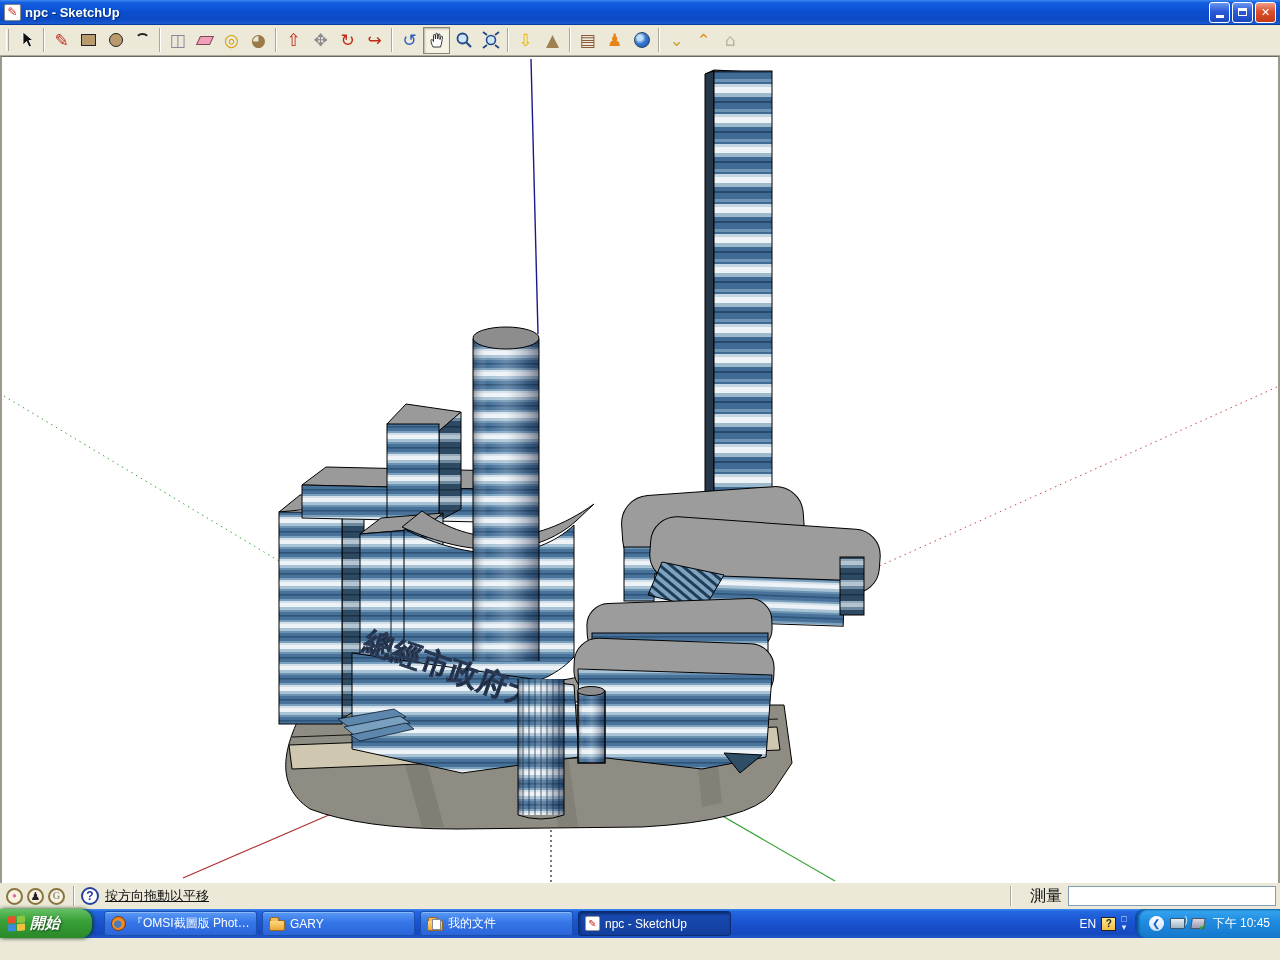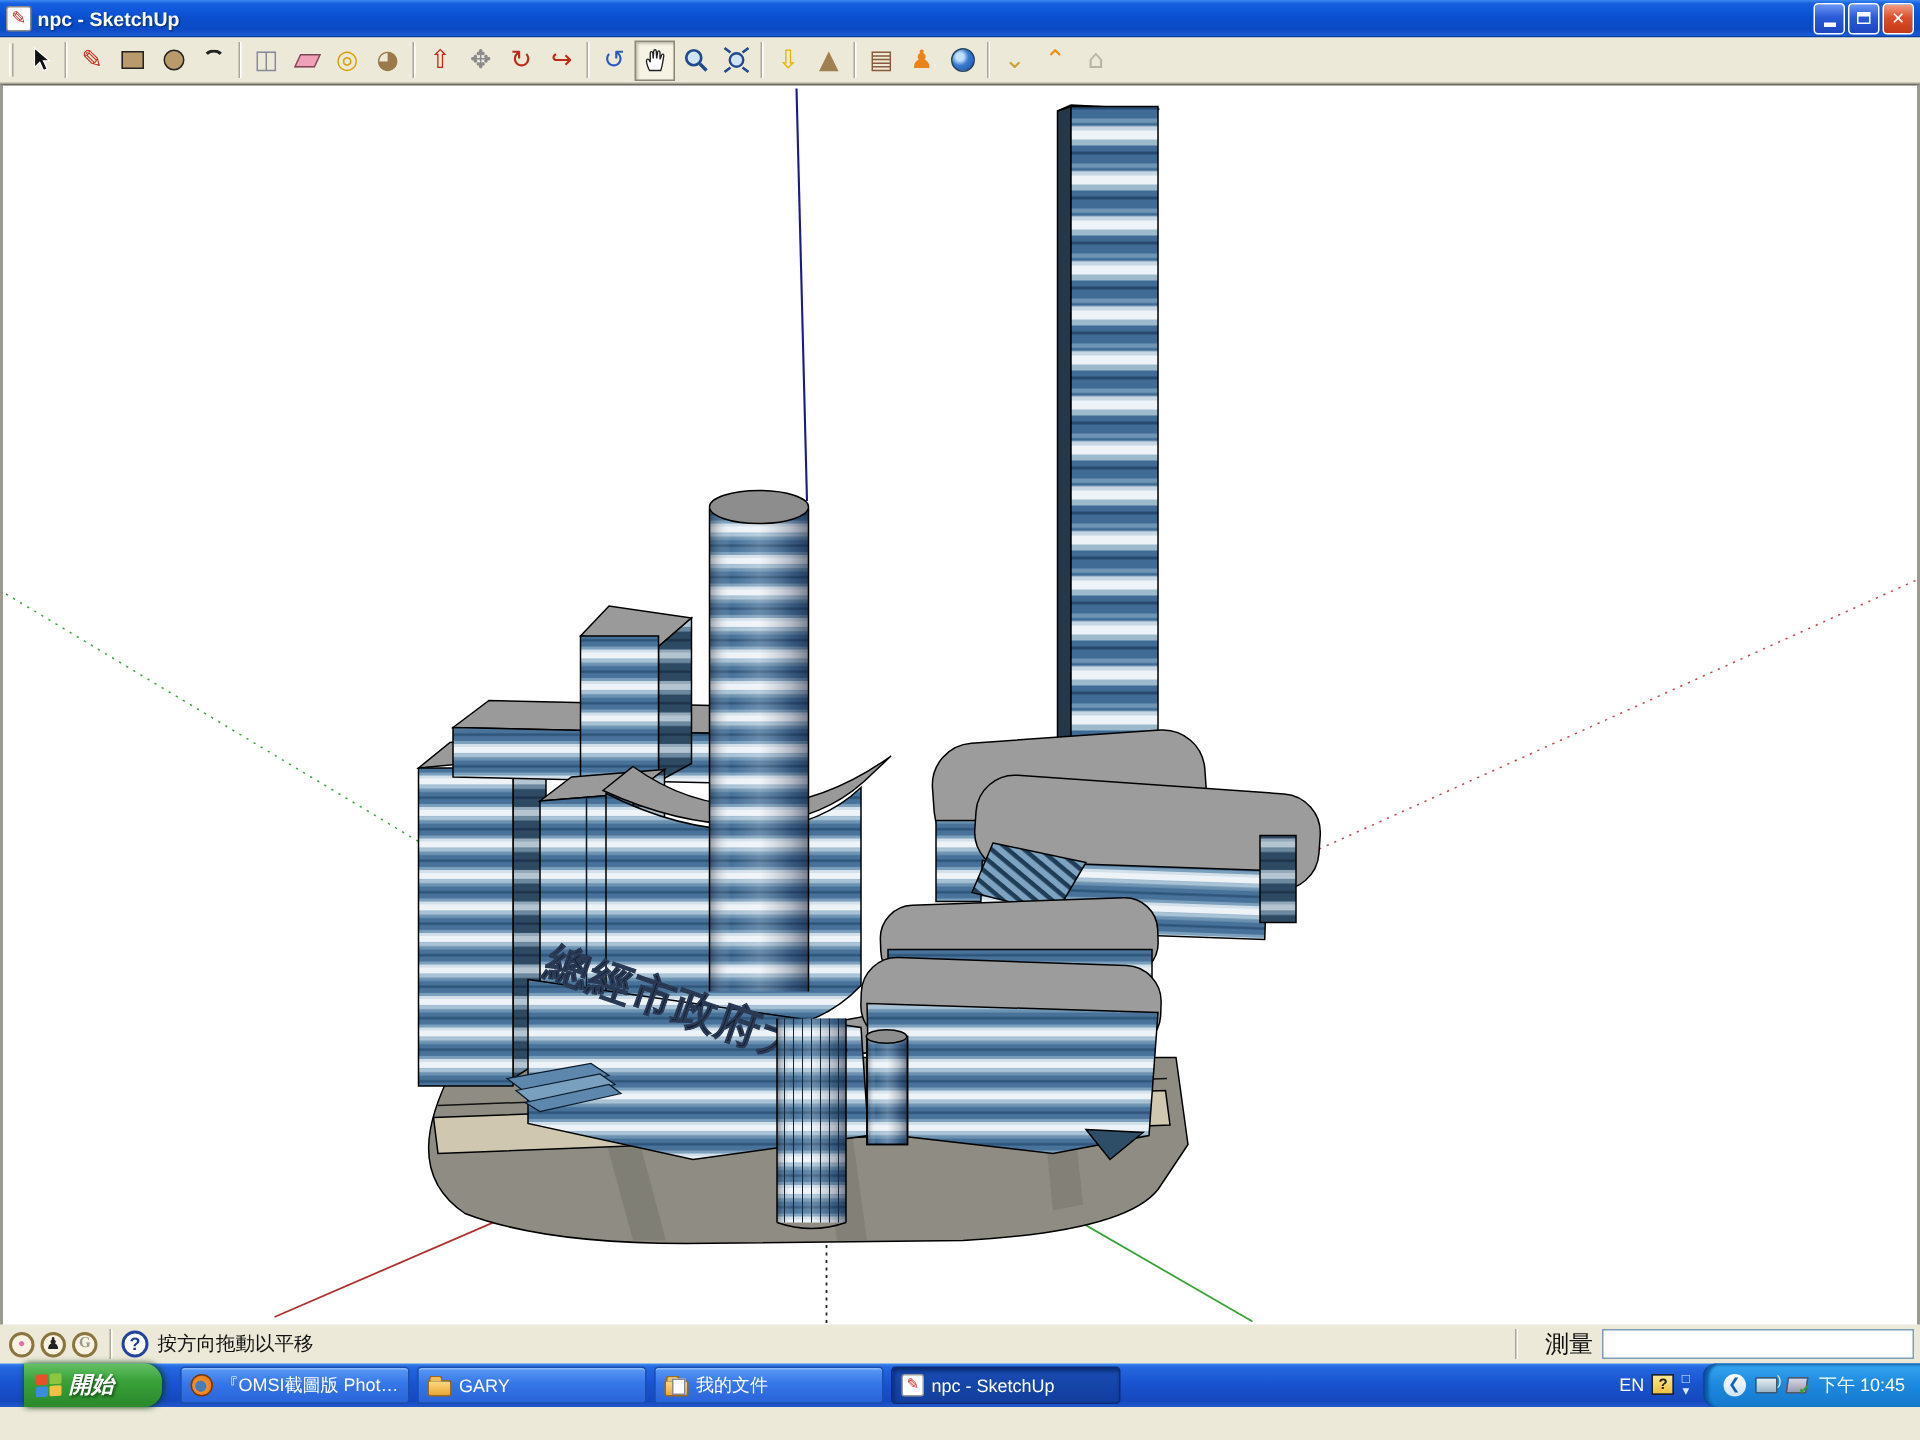--- a/index.html
+++ b/index.html
@@ -50,27 +50,27 @@
   
   .statusbar { height:26px; background:#ece9d8; display:flex; align-items:center; padding:0 4px; font-size:13px; color:#111; }
   .sb-circle { width:17px; height:17px; border-radius:50%; border:2px solid #8a7440; background:#f7f2e2;
     display:flex; align-items:center; justify-content:center; margin:0 2px; font-size:10px; line-height:1; }
   .sb-dot { color:#e070a8; font-size:8px; }
   .sb-person { color:#222; font-size:11px; }
   .sb-g { color:#9a9document4; color:#998; font-weight:bold; font-family:"Liberation Serif",serif; }
   .sb-sep { width:2px; height:20px; border-left:1px solid #aca899; border-right:1px solid #fff; margin:0 6px; }
   .sb-help { width:18px; height:18px; border-radius:50%; border:2px solid #24439c; color:#1a3a9c;
     display:flex; align-items:center; justify-content:center; font-weight:bold; font-size:12px; margin-right:6px; background:#fff; }
-  .sb-hint { flex:1; }
+  .sb-hint { flex:1;text-decoration:underline; }
   .measure-label { margin:0 6px 0 12px; font-size:16px; }
   .measure-box { width:208px; height:20px; background:#fff; border:1px solid #7f9db9; }
 
   
   .taskbar { height:29px; display:flex; align-items:stretch;
-    background:linear-gradient(180deg,#3f8cf3 0%,#2468e0 8%,#1a54d0 45%,#1548be 85%,#2258cc 100%);padding-left:16px; }
+    background:linear-gradient(180deg,#3f8cf3 0%,#2468e0 8%,#1a54d0 45%,#1548be 85%,#2258cc 100%); }
   .start-btn { width:92px; display:flex; align-items:center; gap:5px; padding:0 10px 0 8px; color:#fff;
     font-weight:bold; font-style:italic; font-size:15px; text-shadow:1px 1px 2px #1a4a1a;
     background:linear-gradient(180deg,#64c064 0%,#3aa23a 40%,#2c8c2c 90%);
     border-radius:0 12px 12px 0; box-shadow:1px 0 4px #0a3a0a; margin-right:10px; }
   .flag { width:17px; height:15px; display:grid; grid-template-columns:8px 8px; grid-template-rows:7px 7px; gap:1px; transform:skewY(-4deg); }
   .flag span { border-radius:1px; }
   .flag .f1{background:#e8502c}.flag .f2{background:#8cc63f}.flag .f3{background:#3b8ce0}.flag .f4{background:#f3c03f}
   .task-btn { width:153px; margin:2px 3px 2px 2px; display:flex; align-items:center; gap:5px; padding:0 6px;
     border-radius:3px; border:1px solid #1b4fae; color:#fff; font-size:12px; white-space:nowrap; overflow:hidden;
     background:linear-gradient(180deg,#5a9af6,#3576e8 45%,#2a64d8); box-shadow:inset 0 1px 0 #8ab8f8; }
@@ -79,21 +79,21 @@
   .ico-ff { width:15px; height:15px; border-radius:50%; flex:none;
     background:radial-gradient(circle at 45% 55%,#4a7ab8 0 34%,#f49028 40%,#e06818 100%); border:1px solid #7a3808; }
   .ico-folder { position:relative; width:16px; height:11px; margin-top:3px; flex:none; border-radius:1px 2px 2px 2px;
     background:linear-gradient(180deg,#ffd880,#e8a838); border:1px solid #9a6a18; }
   .ico-folder::before { content:""; position:absolute; top:-4px; left:0; width:7px; height:3px;
     background:#f0c060; border:1px solid #9a6a18; border-bottom:none; border-radius:2px 2px 0 0; }
   .ico-docs::after { content:""; position:absolute; right:1px; top:-2px; width:7px; height:9px; background:#fff; border:1px solid #889; }
   .ico-su { width:15px; height:15px; background:#fff; border:1px solid #999; border-radius:2px; flex:none;
     display:flex; align-items:center; justify-content:center; font-size:10px; color:#c42a1c; }
   .tray { margin-left:auto; display:flex; align-items:center; }
-  .lang-area { display:flex; align-items:flex-start; gap:5px; padding:0 8px; color:#fff; font-size:12px; }
+  .lang-area { display:flex; align-items:center; gap:5px; padding:0 8px; color:#fff; font-size:12px; }
   .ime-ico { width:15px; height:14px; background:linear-gradient(180deg,#ffe890,#f0c040); border:1px solid #222;
     display:flex; align-items:center; justify-content:center; font-size:10px; font-weight:bold; color:#222; }
   .lang-arrows { color:#dce8fa; font-size:9px; line-height:0.8; text-align:center; }
   .tray-panel { display:flex; align-items:center; gap:6px; padding:0 10px 0 12px; height:29px;
     background:linear-gradient(180deg,#38a8f0 0%,#1e8ae0 45%,#1578cc 100%);
     border-left:2px solid #0c4a9c; border-radius:9px 0 0 9px; box-shadow:inset 2px 1px 2px #0a5aa8; }
   .chev { width:15px; height:15px; border-radius:50%; background:linear-gradient(180deg,#fff,#cfe2f8);
     color:#1660c0; font-weight:bold; font-size:10px; display:flex; align-items:center; justify-content:center; }
   .ico-net { width:15px; height:11px; background:linear-gradient(180deg,#e8f0f4,#9ab4c4); border:1px solid #3a5a74; border-radius:1px; position:relative; }
   .ico-net::after { content:")"; position:absolute; right:-4px; top:-4px; color:#e8f4ff; font-size:9px; }

